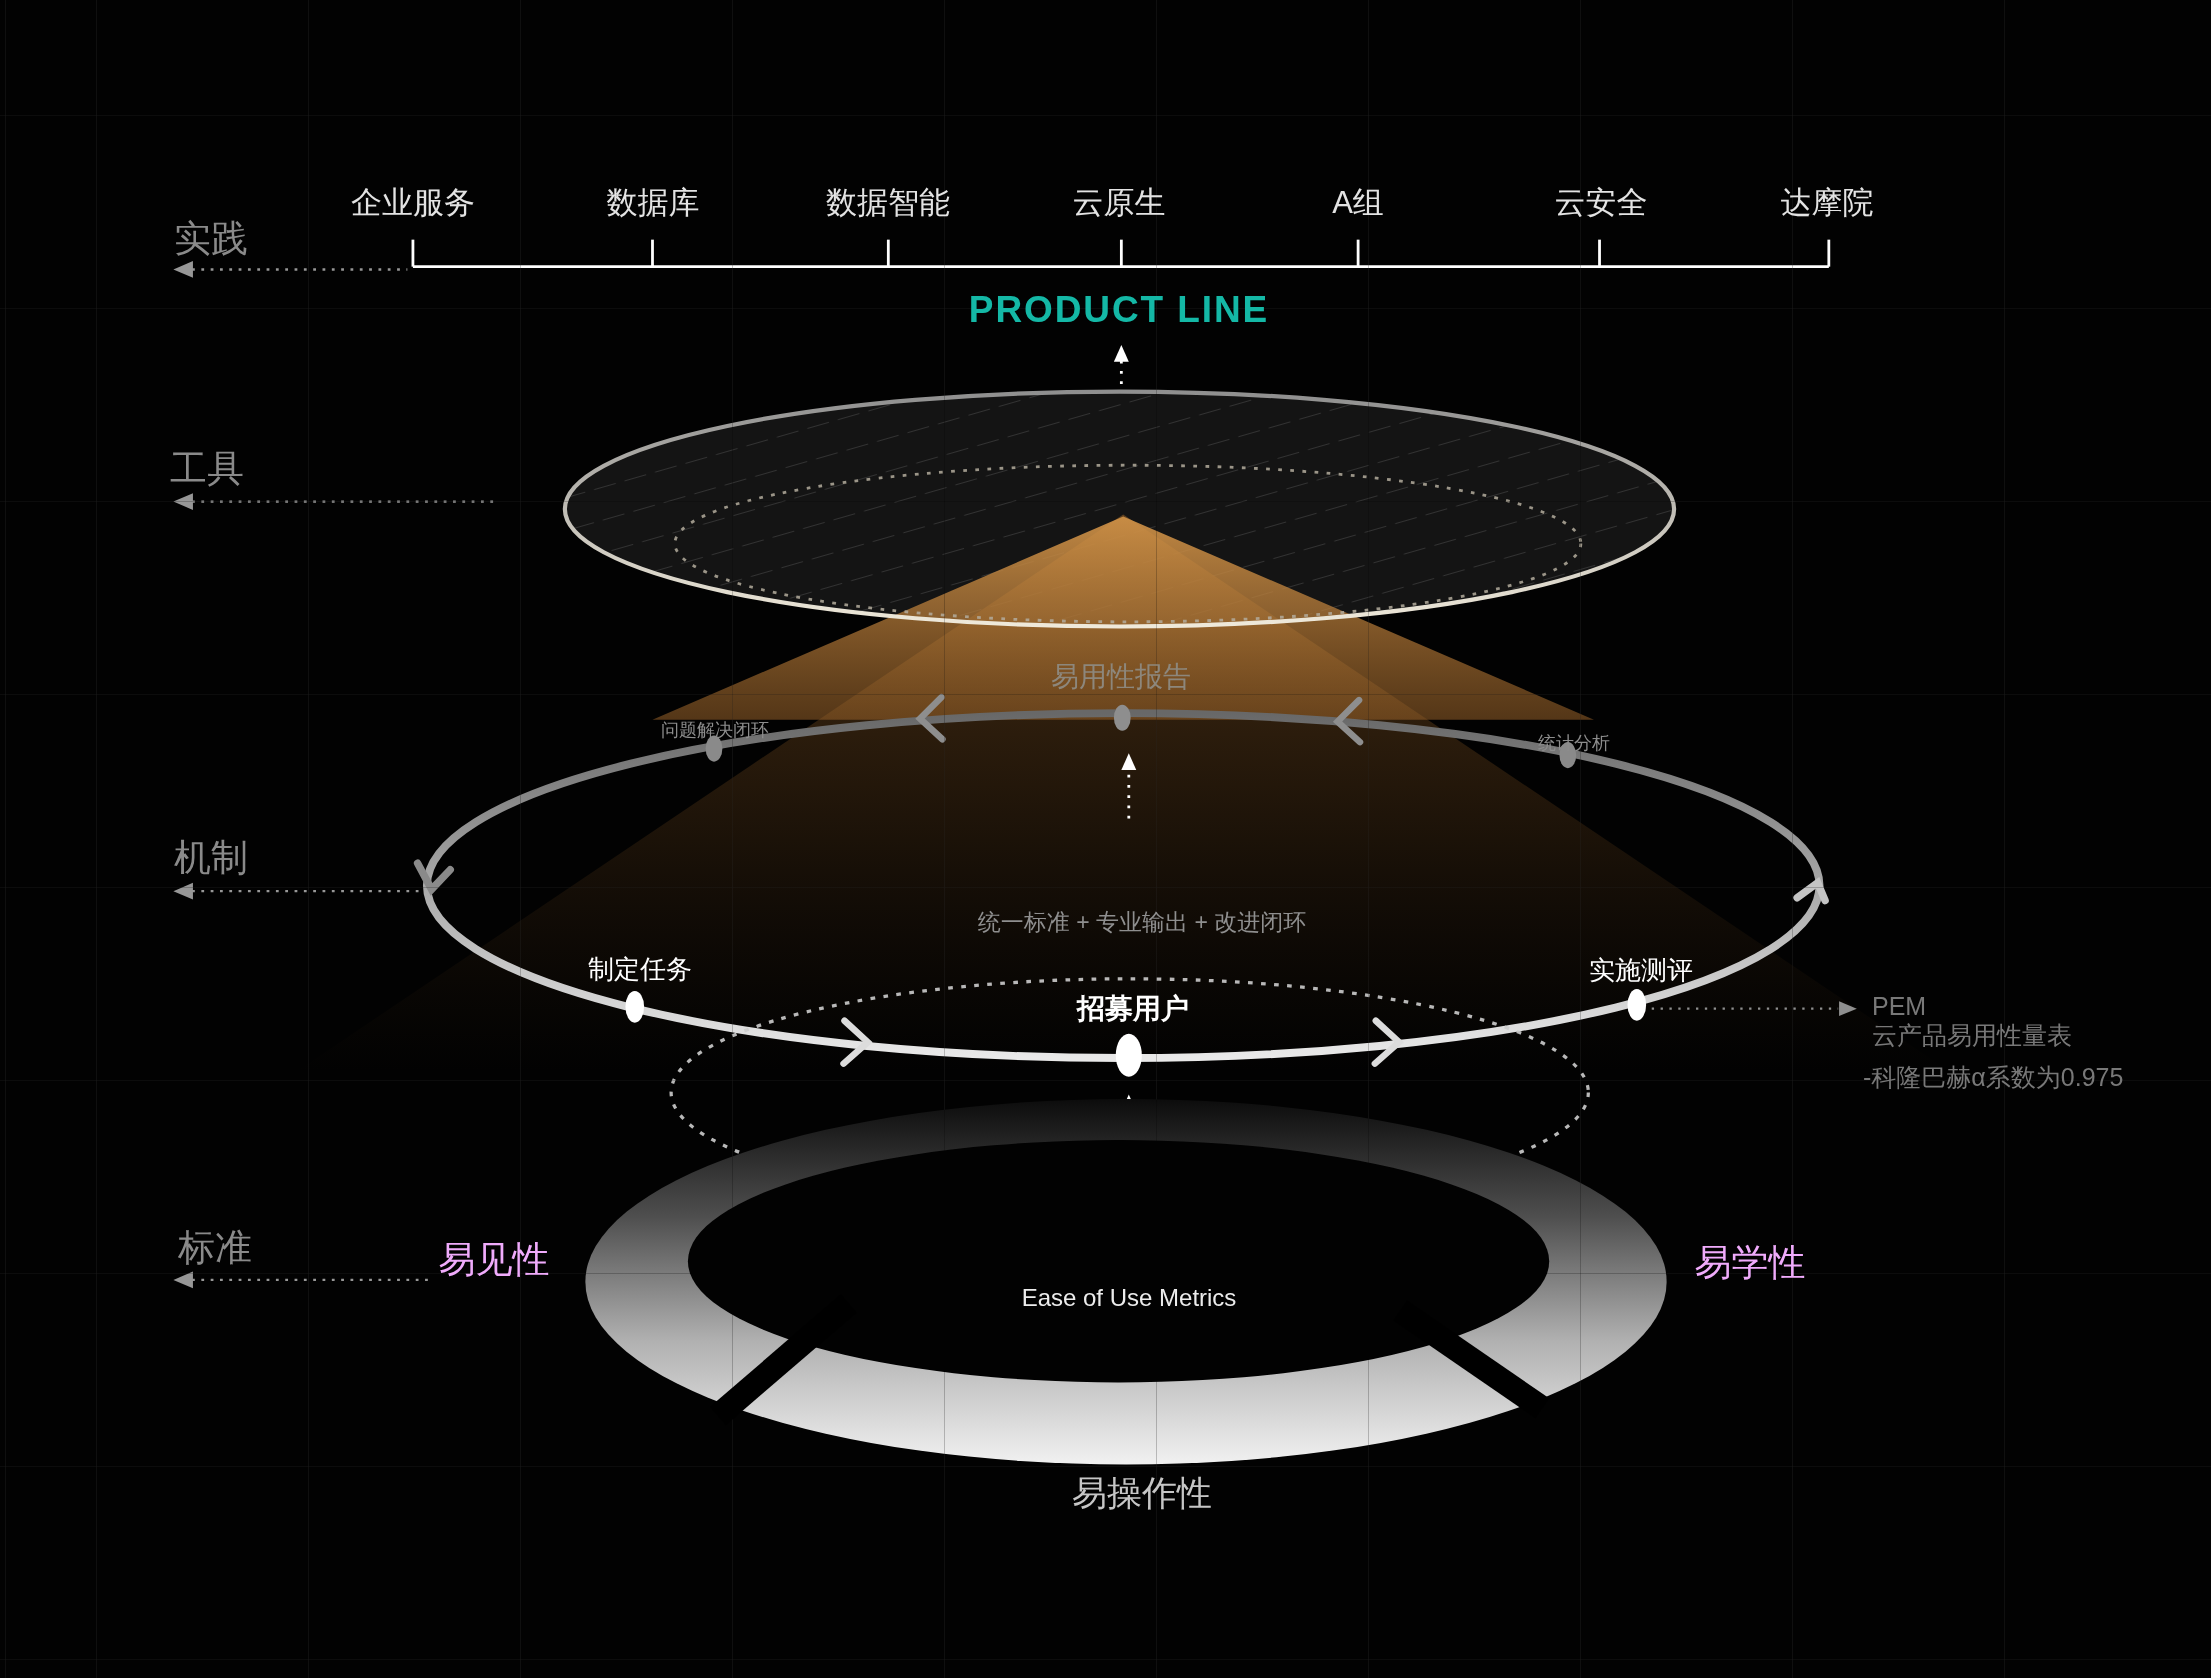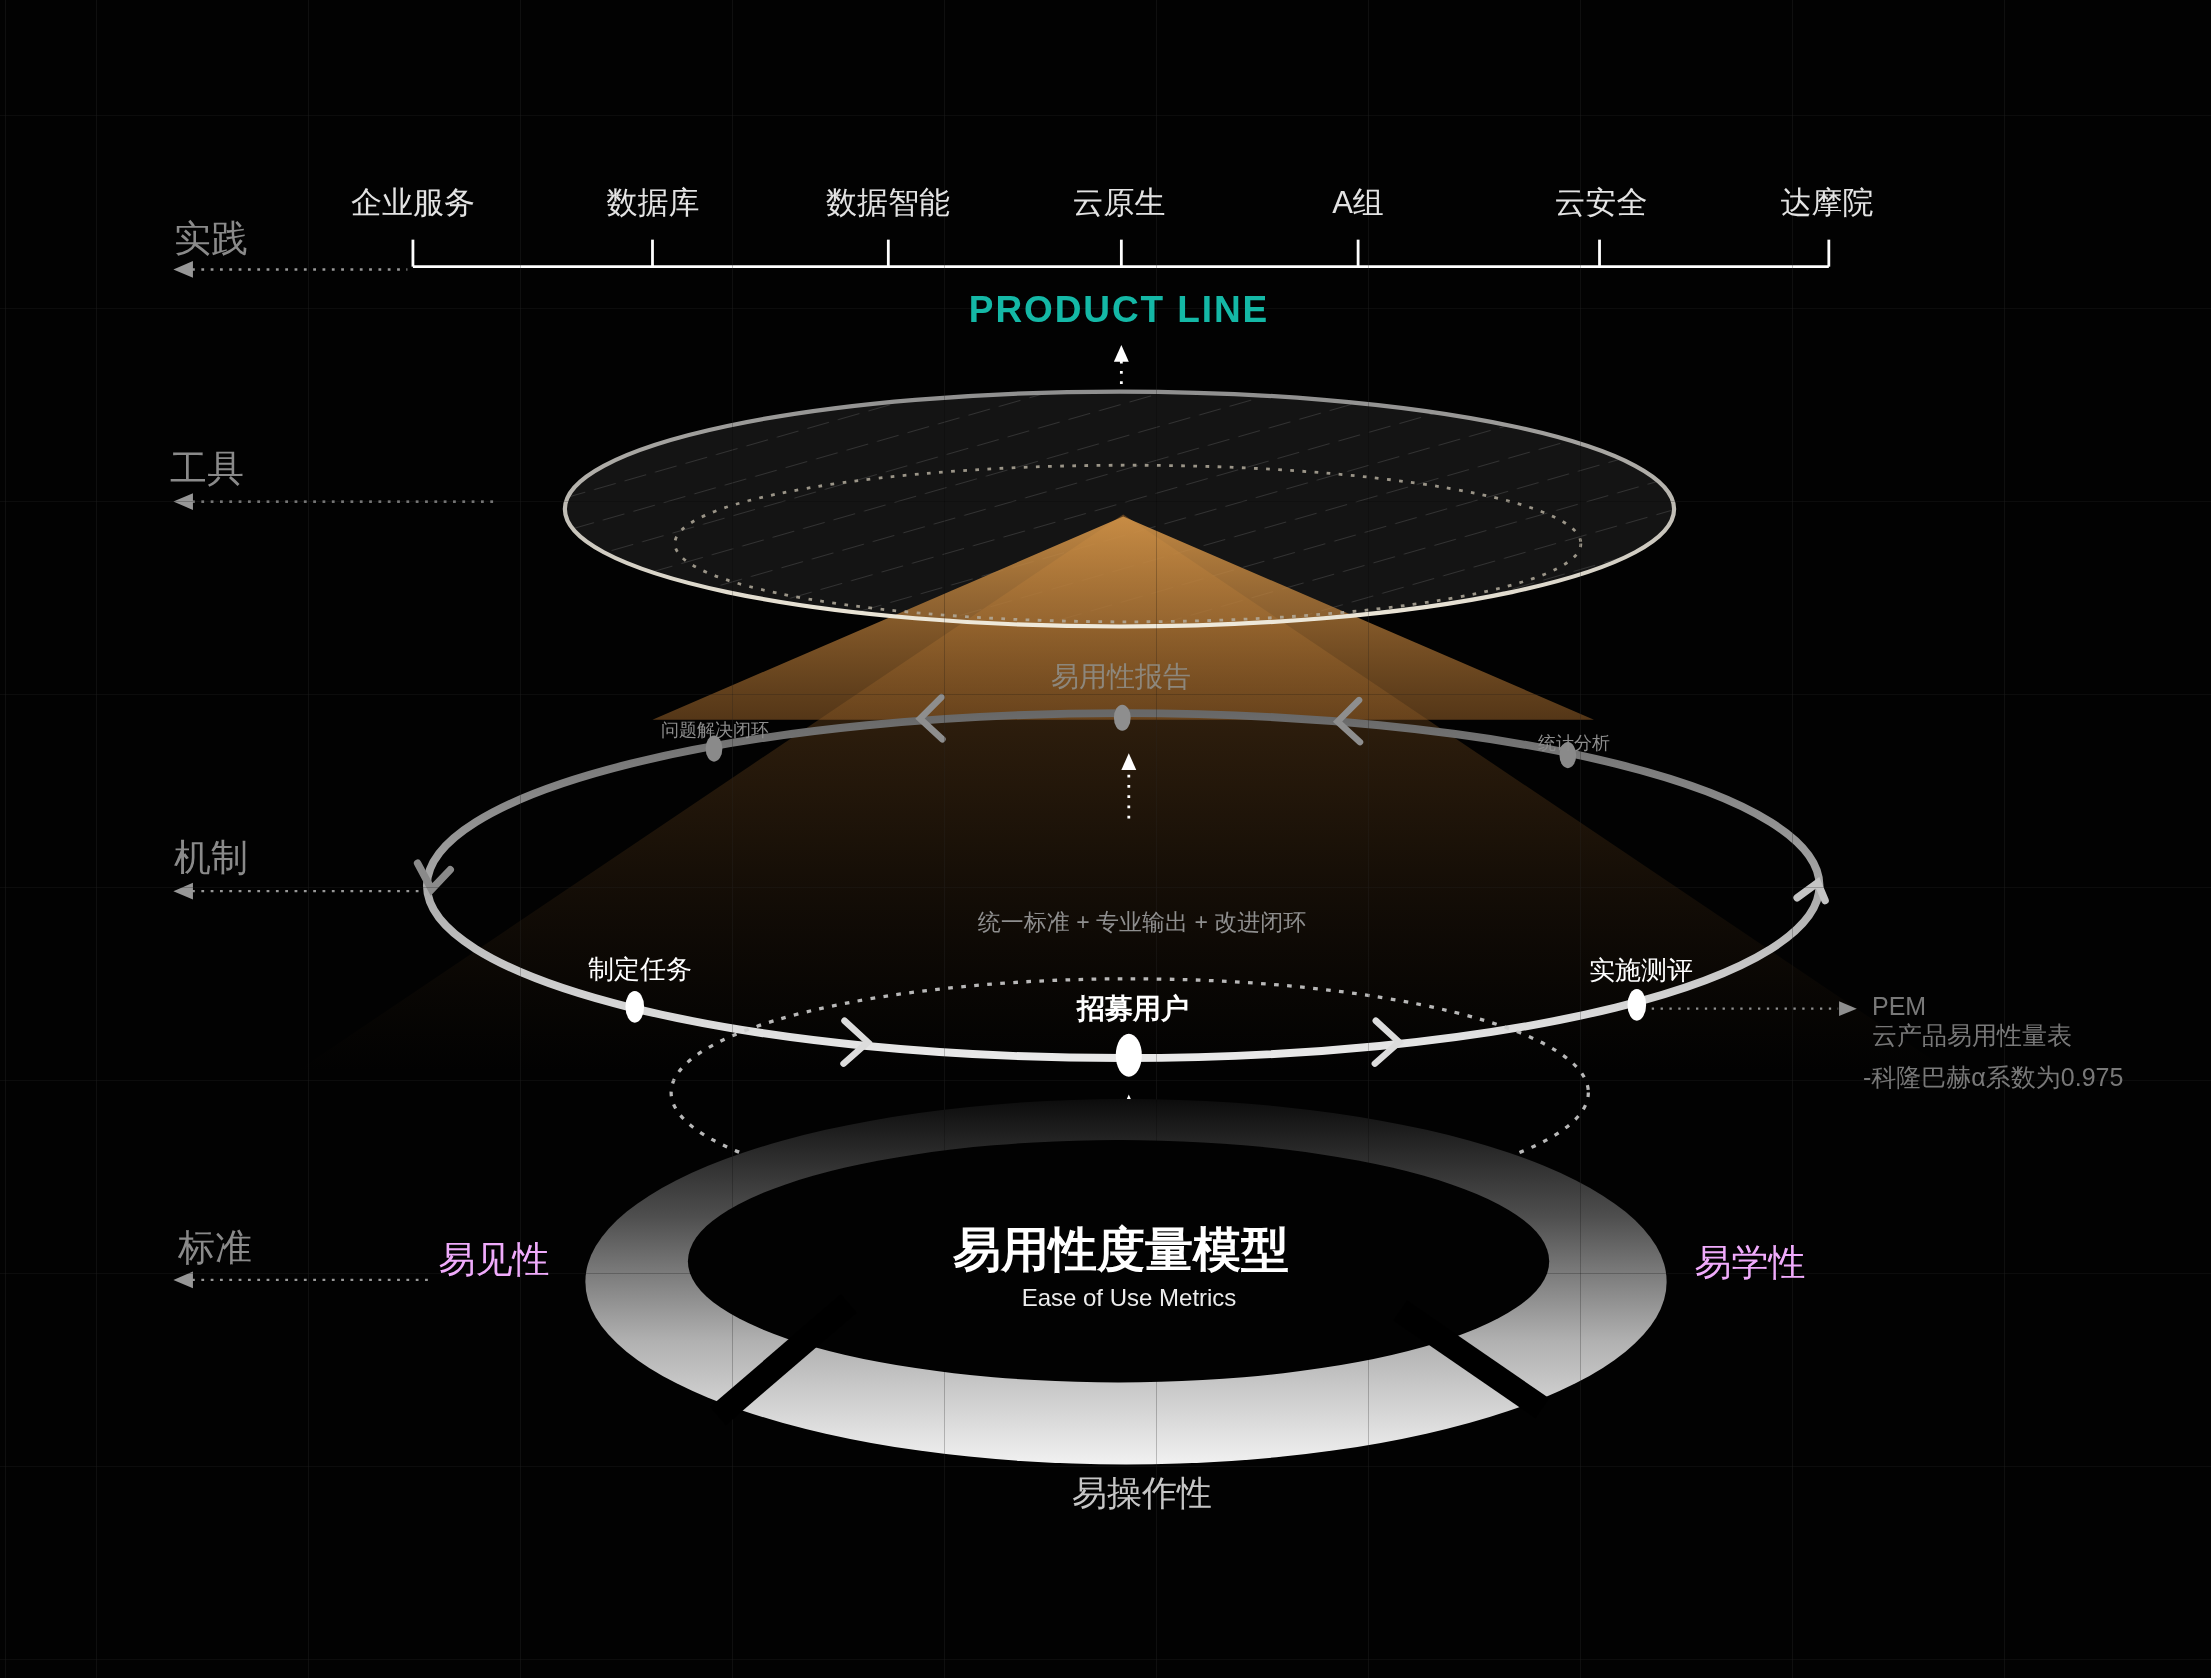--- a/index.html
+++ b/index.html
@@ -185,20 +185,19 @@
     <span class="lbl node-bright" style="left:640px;top:969px">制定任务</span>
     <span class="lbl node-bright" style="left:1641px;top:970px">实施测评</span>
     <span class="lbl node-bright-lg" style="left:1133px;top:1009px">招募用户</span>
 
     <span class="lbl sop-sub" style="left:1142px;top:923px">统一标准 + 专业输出 + 改进闭环</span>
 
     <span class="lbl lbl-left pem-txt" style="left:1872px;top:1007px">PEM</span>
     <span class="lbl lbl-left pem-txt" style="left:1872px;top:1036px">云产品易用性量表</span>
     <span class="lbl lbl-left pem-txt" style="left:1863px;top:1078px">-科隆巴赫α系数为0.975</span>
 
-    <span class="lbl model-title" style="left:1121px;top:1250px">易用性度量模型</span>
     <span class="lbl eou" style="left:1129px;top:1298px">Ease of Use Metrics</span>
     <span class="lbl side-lbl" style="left:494px;top:1262px">易见性</span>
     <span class="lbl side-lbl" style="left:1750px;top:1265px">易学性</span>
     <span class="lbl oper-lbl" style="left:1142px;top:1493px">易操作性</span>
   </div>
 </div>
 
 
 </body></html>

